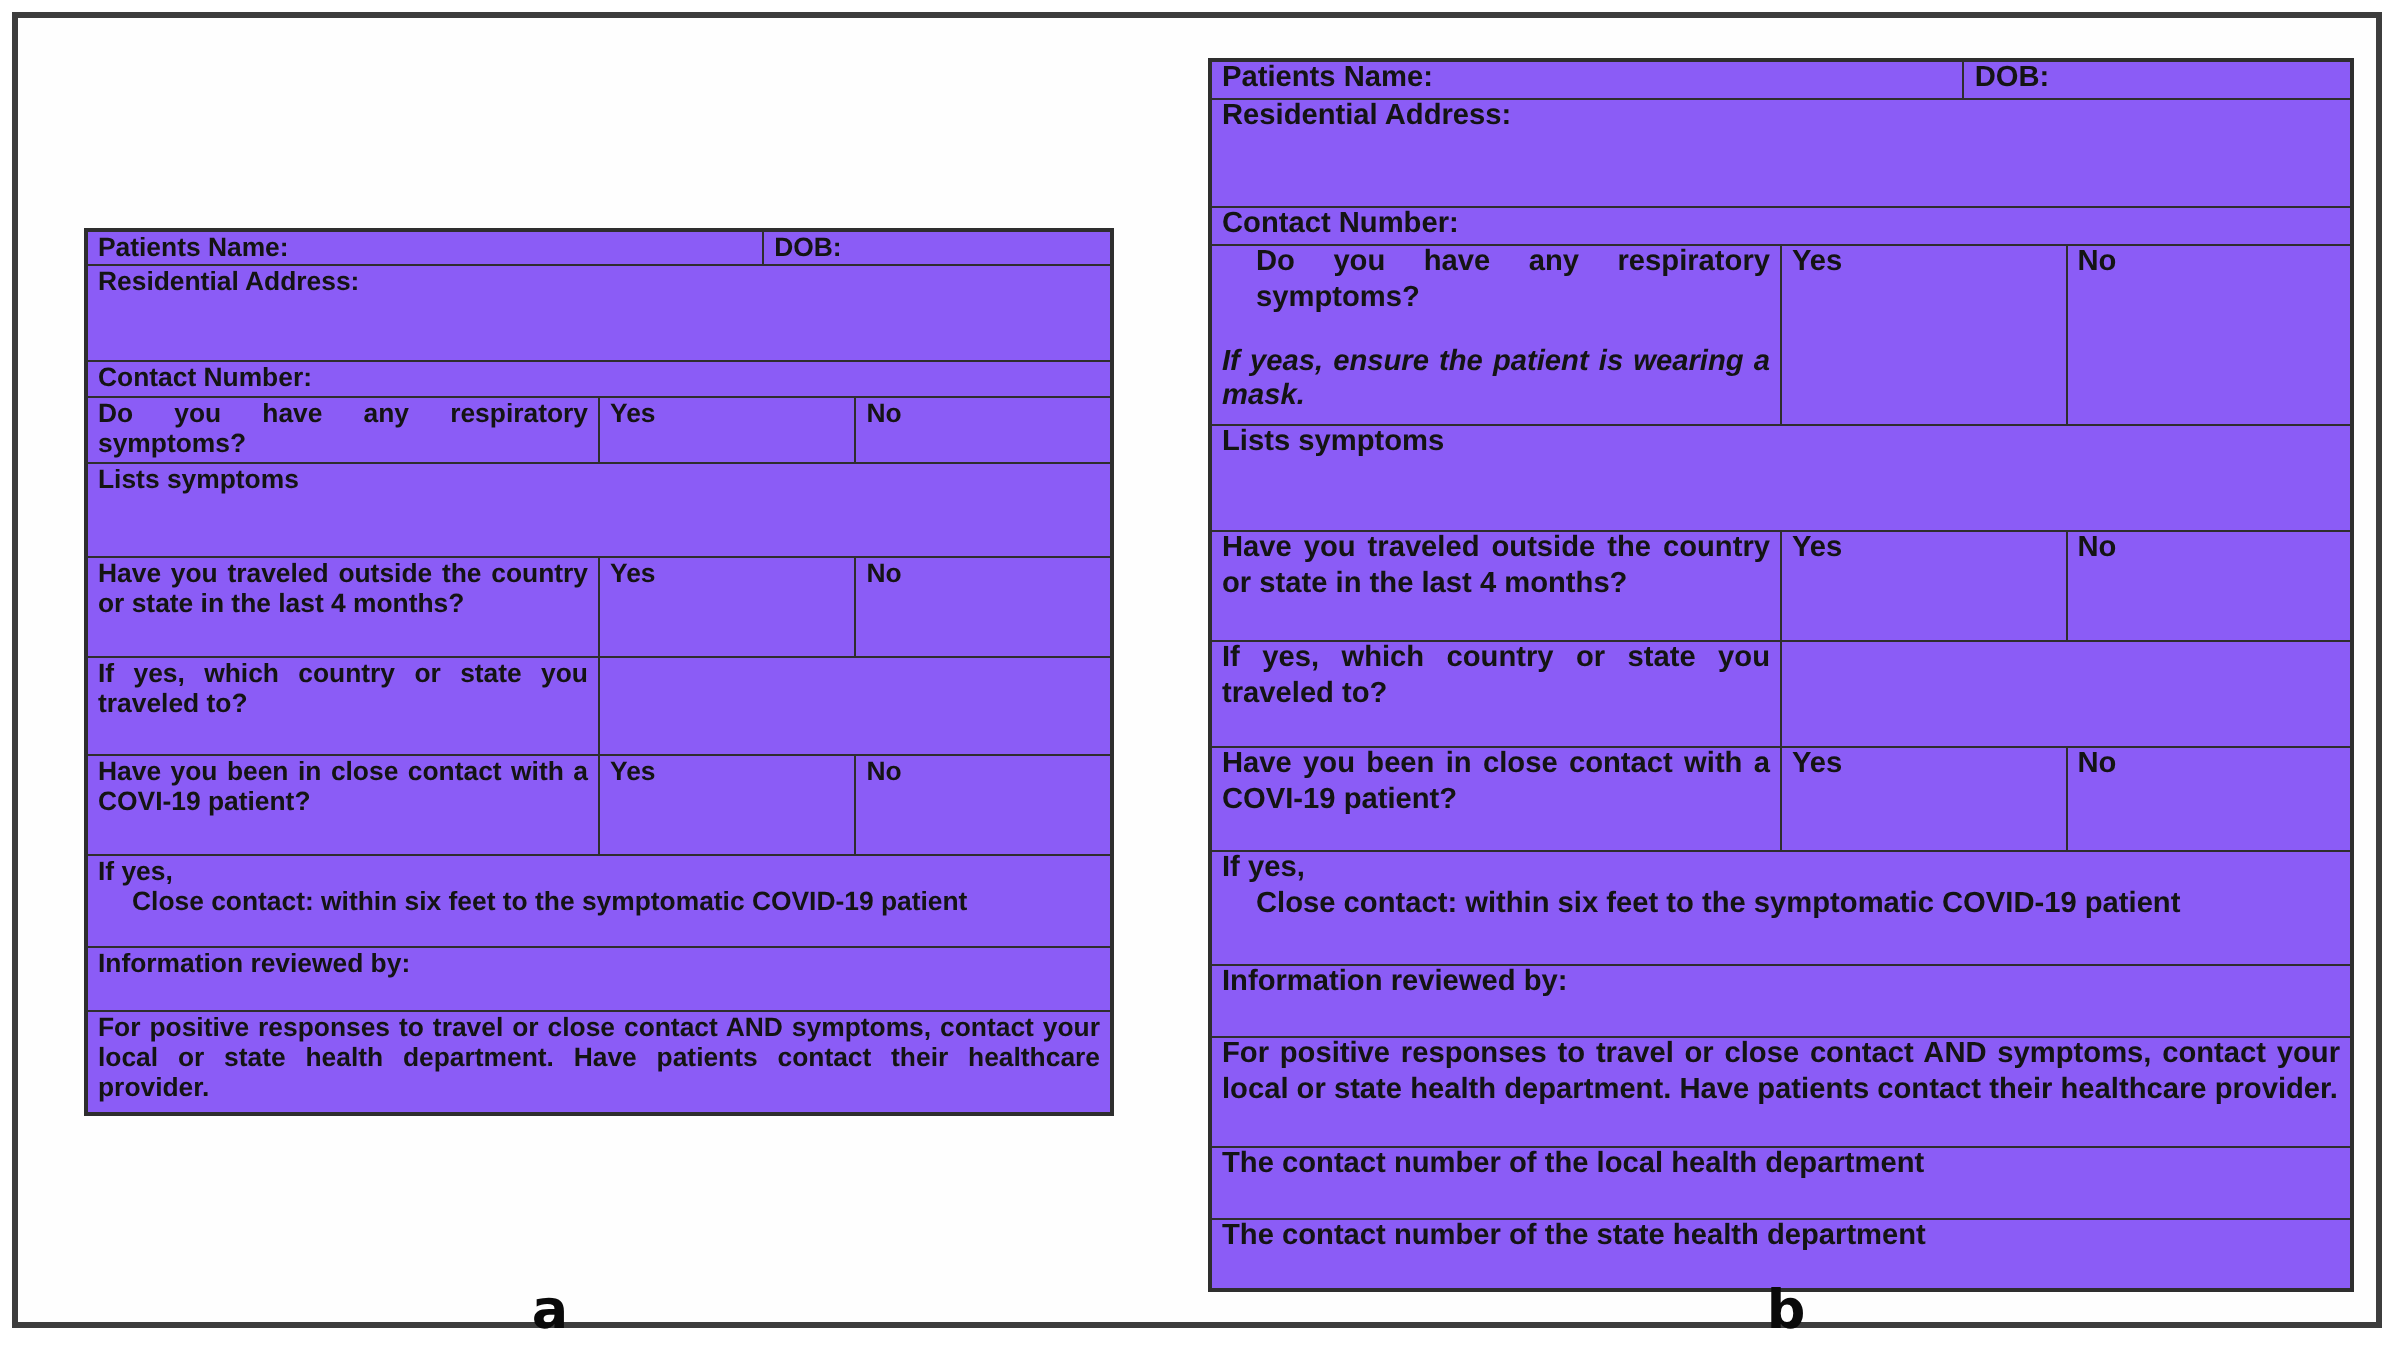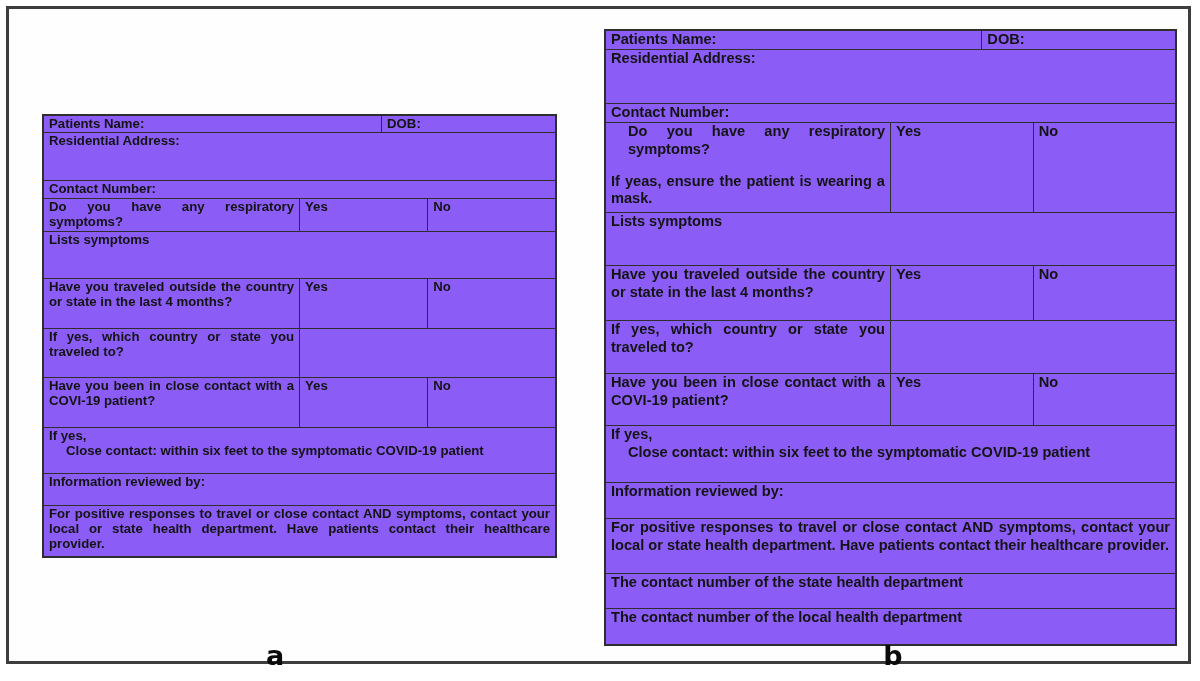--- a/index.html
+++ b/index.html
@@ -52,20 +52,21 @@
     width: 573px;
     font-size: 14.6px;
     line-height: 1.18;
   }
   td.q, td.para, .jpara {
     text-align: justify;
     margin-left: 17px;
   }
   .mask-note {
     margin-top: 15px;
+    font-style: italic;
     text-align: justify;
   }
   .fig-label {
     position: absolute;
     width: 40px;
     text-align: center;
     font-family: "DejaVu Sans", "Liberation Sans", sans-serif;
     font-weight: 700;
     font-size: 27px;
     color: #0a0a0a;
@@ -182,26 +183,26 @@
           <div>If yes,</div>
           <div class="jpara">Close contact: within six feet to the symptomatic COVID-19 patient</div>
         </td>
       </tr>
       <tr style="height:36px">
         <td colspan="4">Information reviewed by:</td>
       </tr>
       <tr style="height:55px">
         <td colspan="4" class="para">For positive responses to travel or close contact AND symptoms, contact your local or state health department. Have patients contact their healthcare provider.</td>
       </tr>
+      <tr style="height:36px">
+        <td colspan="4">The contact number of the local health department</td>
+      </tr>
       <tr style="height:35px">
         <td colspan="4">The contact number of the state health department</td>
       </tr>
-      <tr style="height:36px">
-        <td colspan="4">The contact number of the local health department</td>
-      </tr>
     </tbody>
       </table>
 
     <div class="fig-label fig-label-a">a</div>
     <div class="fig-label fig-label-b">b</div>
 
   </div>
 </div>
 
 </body></html>

